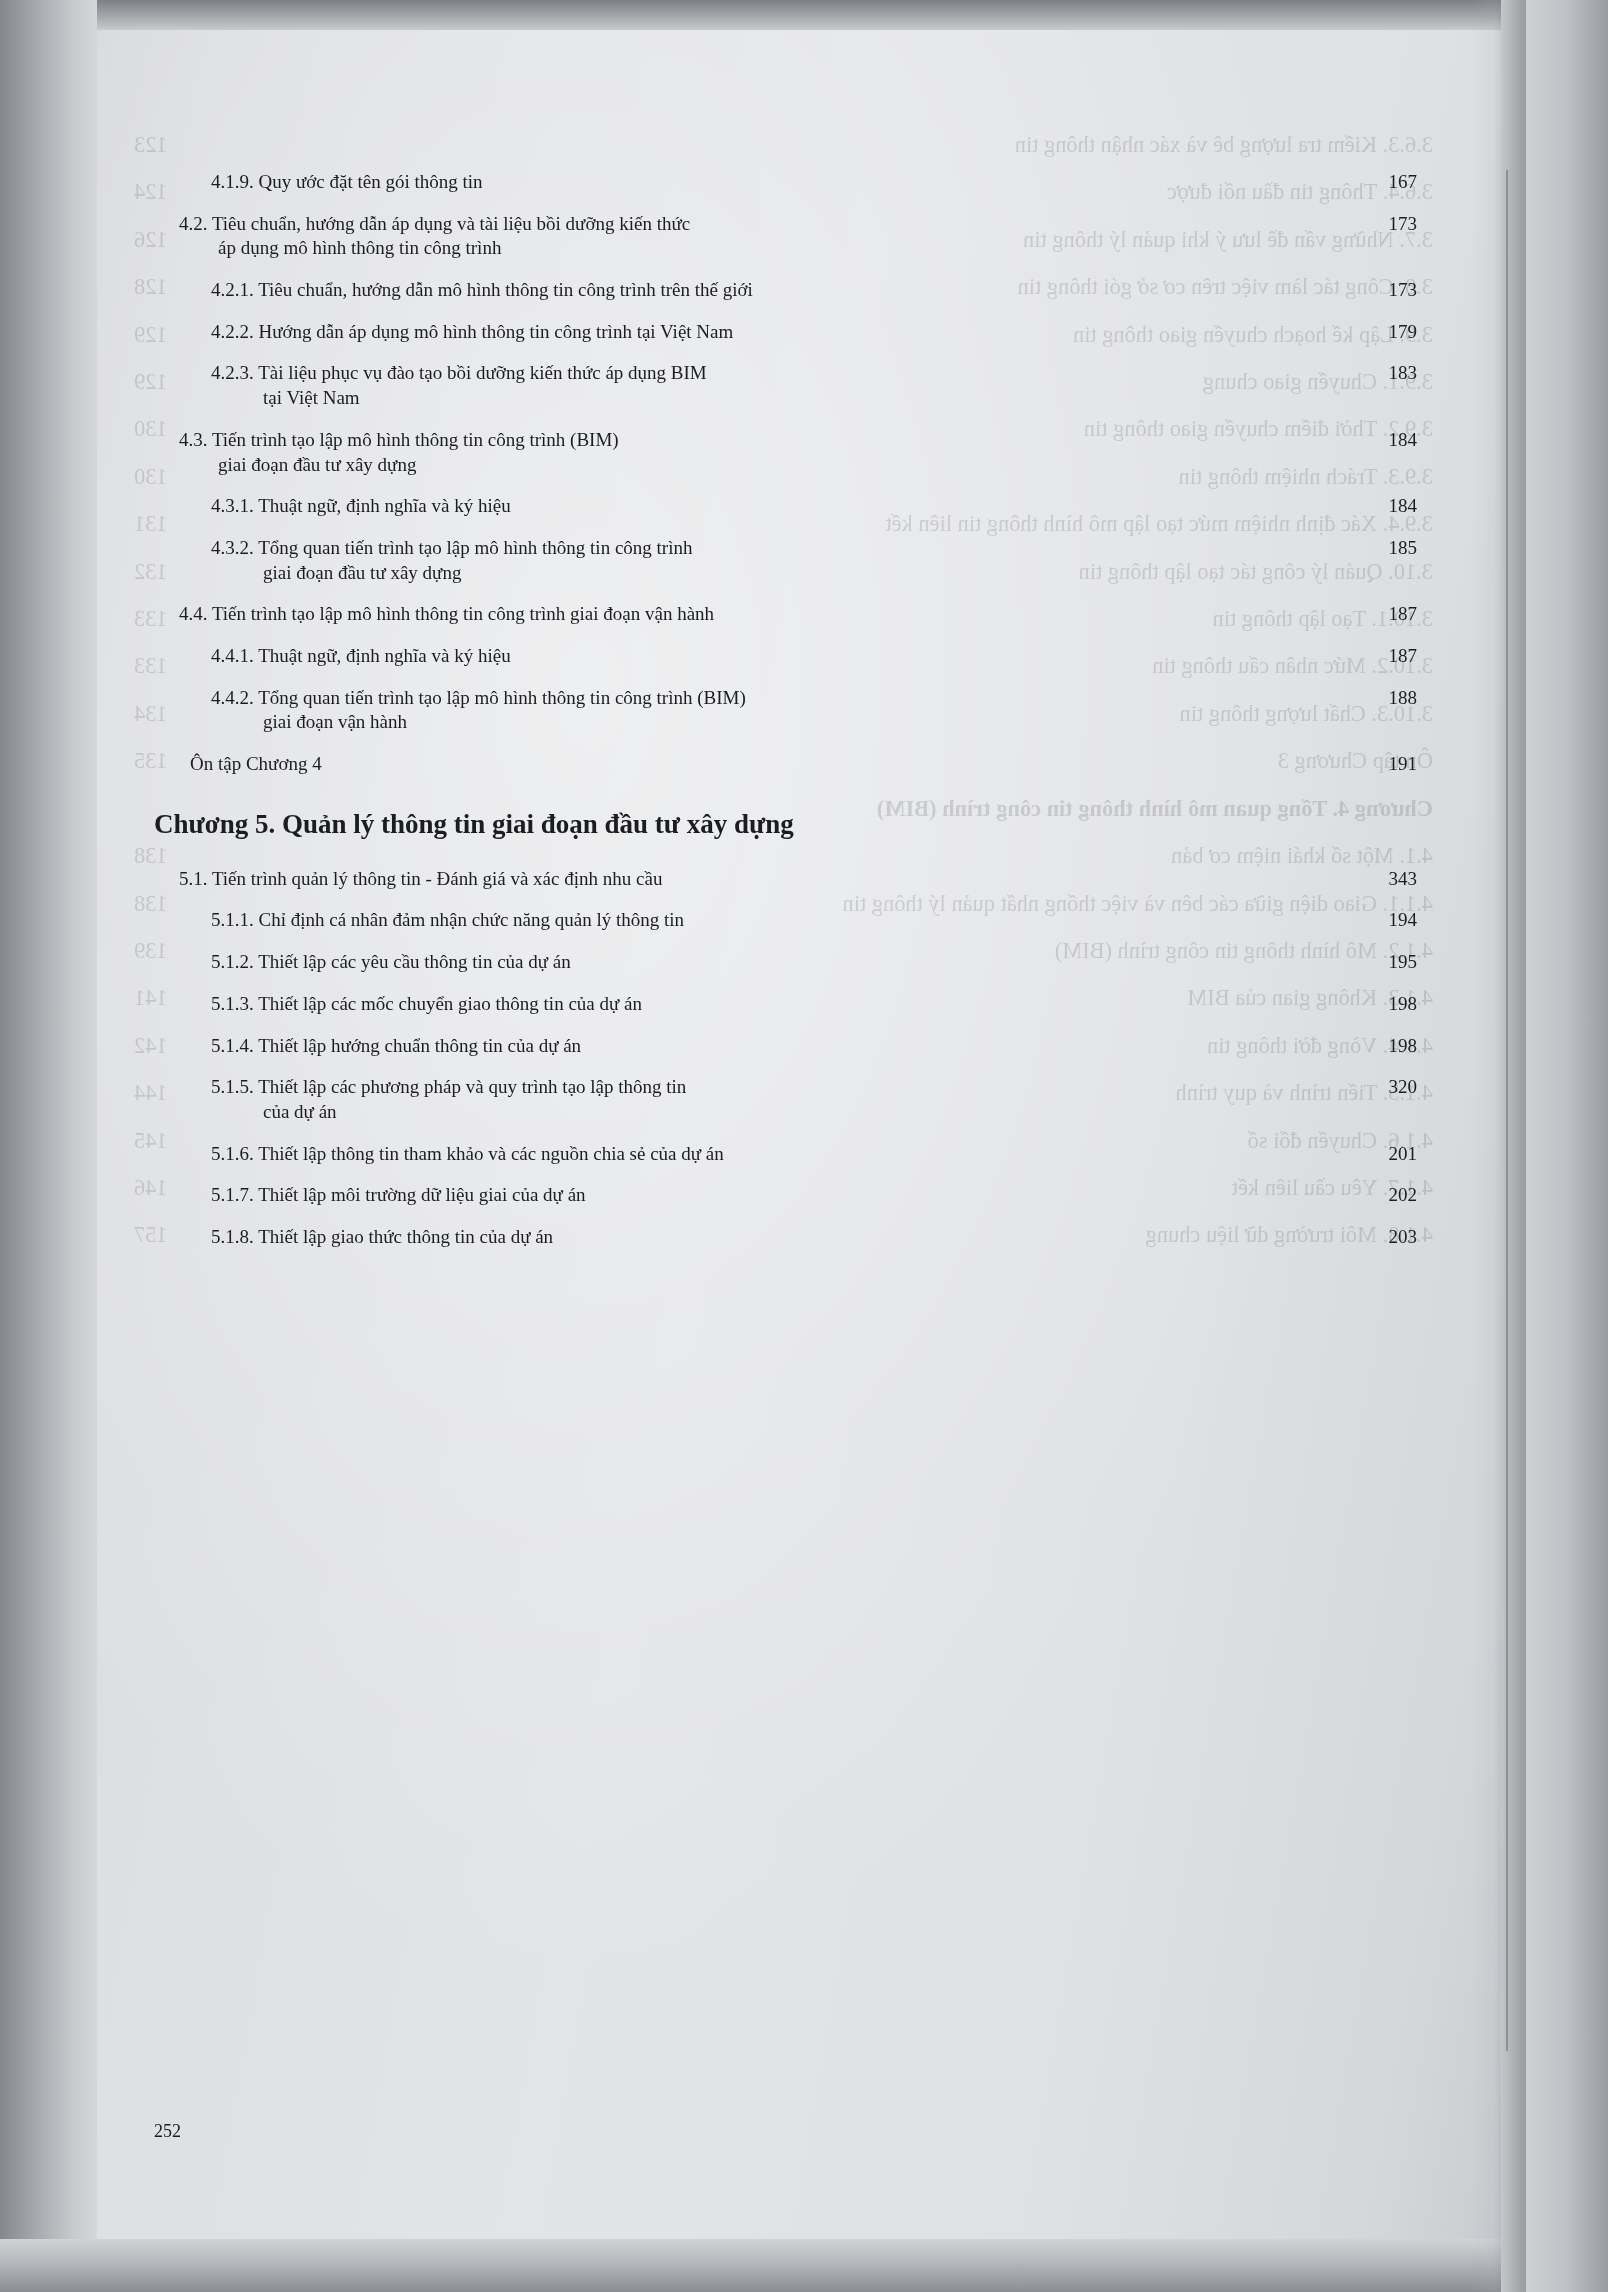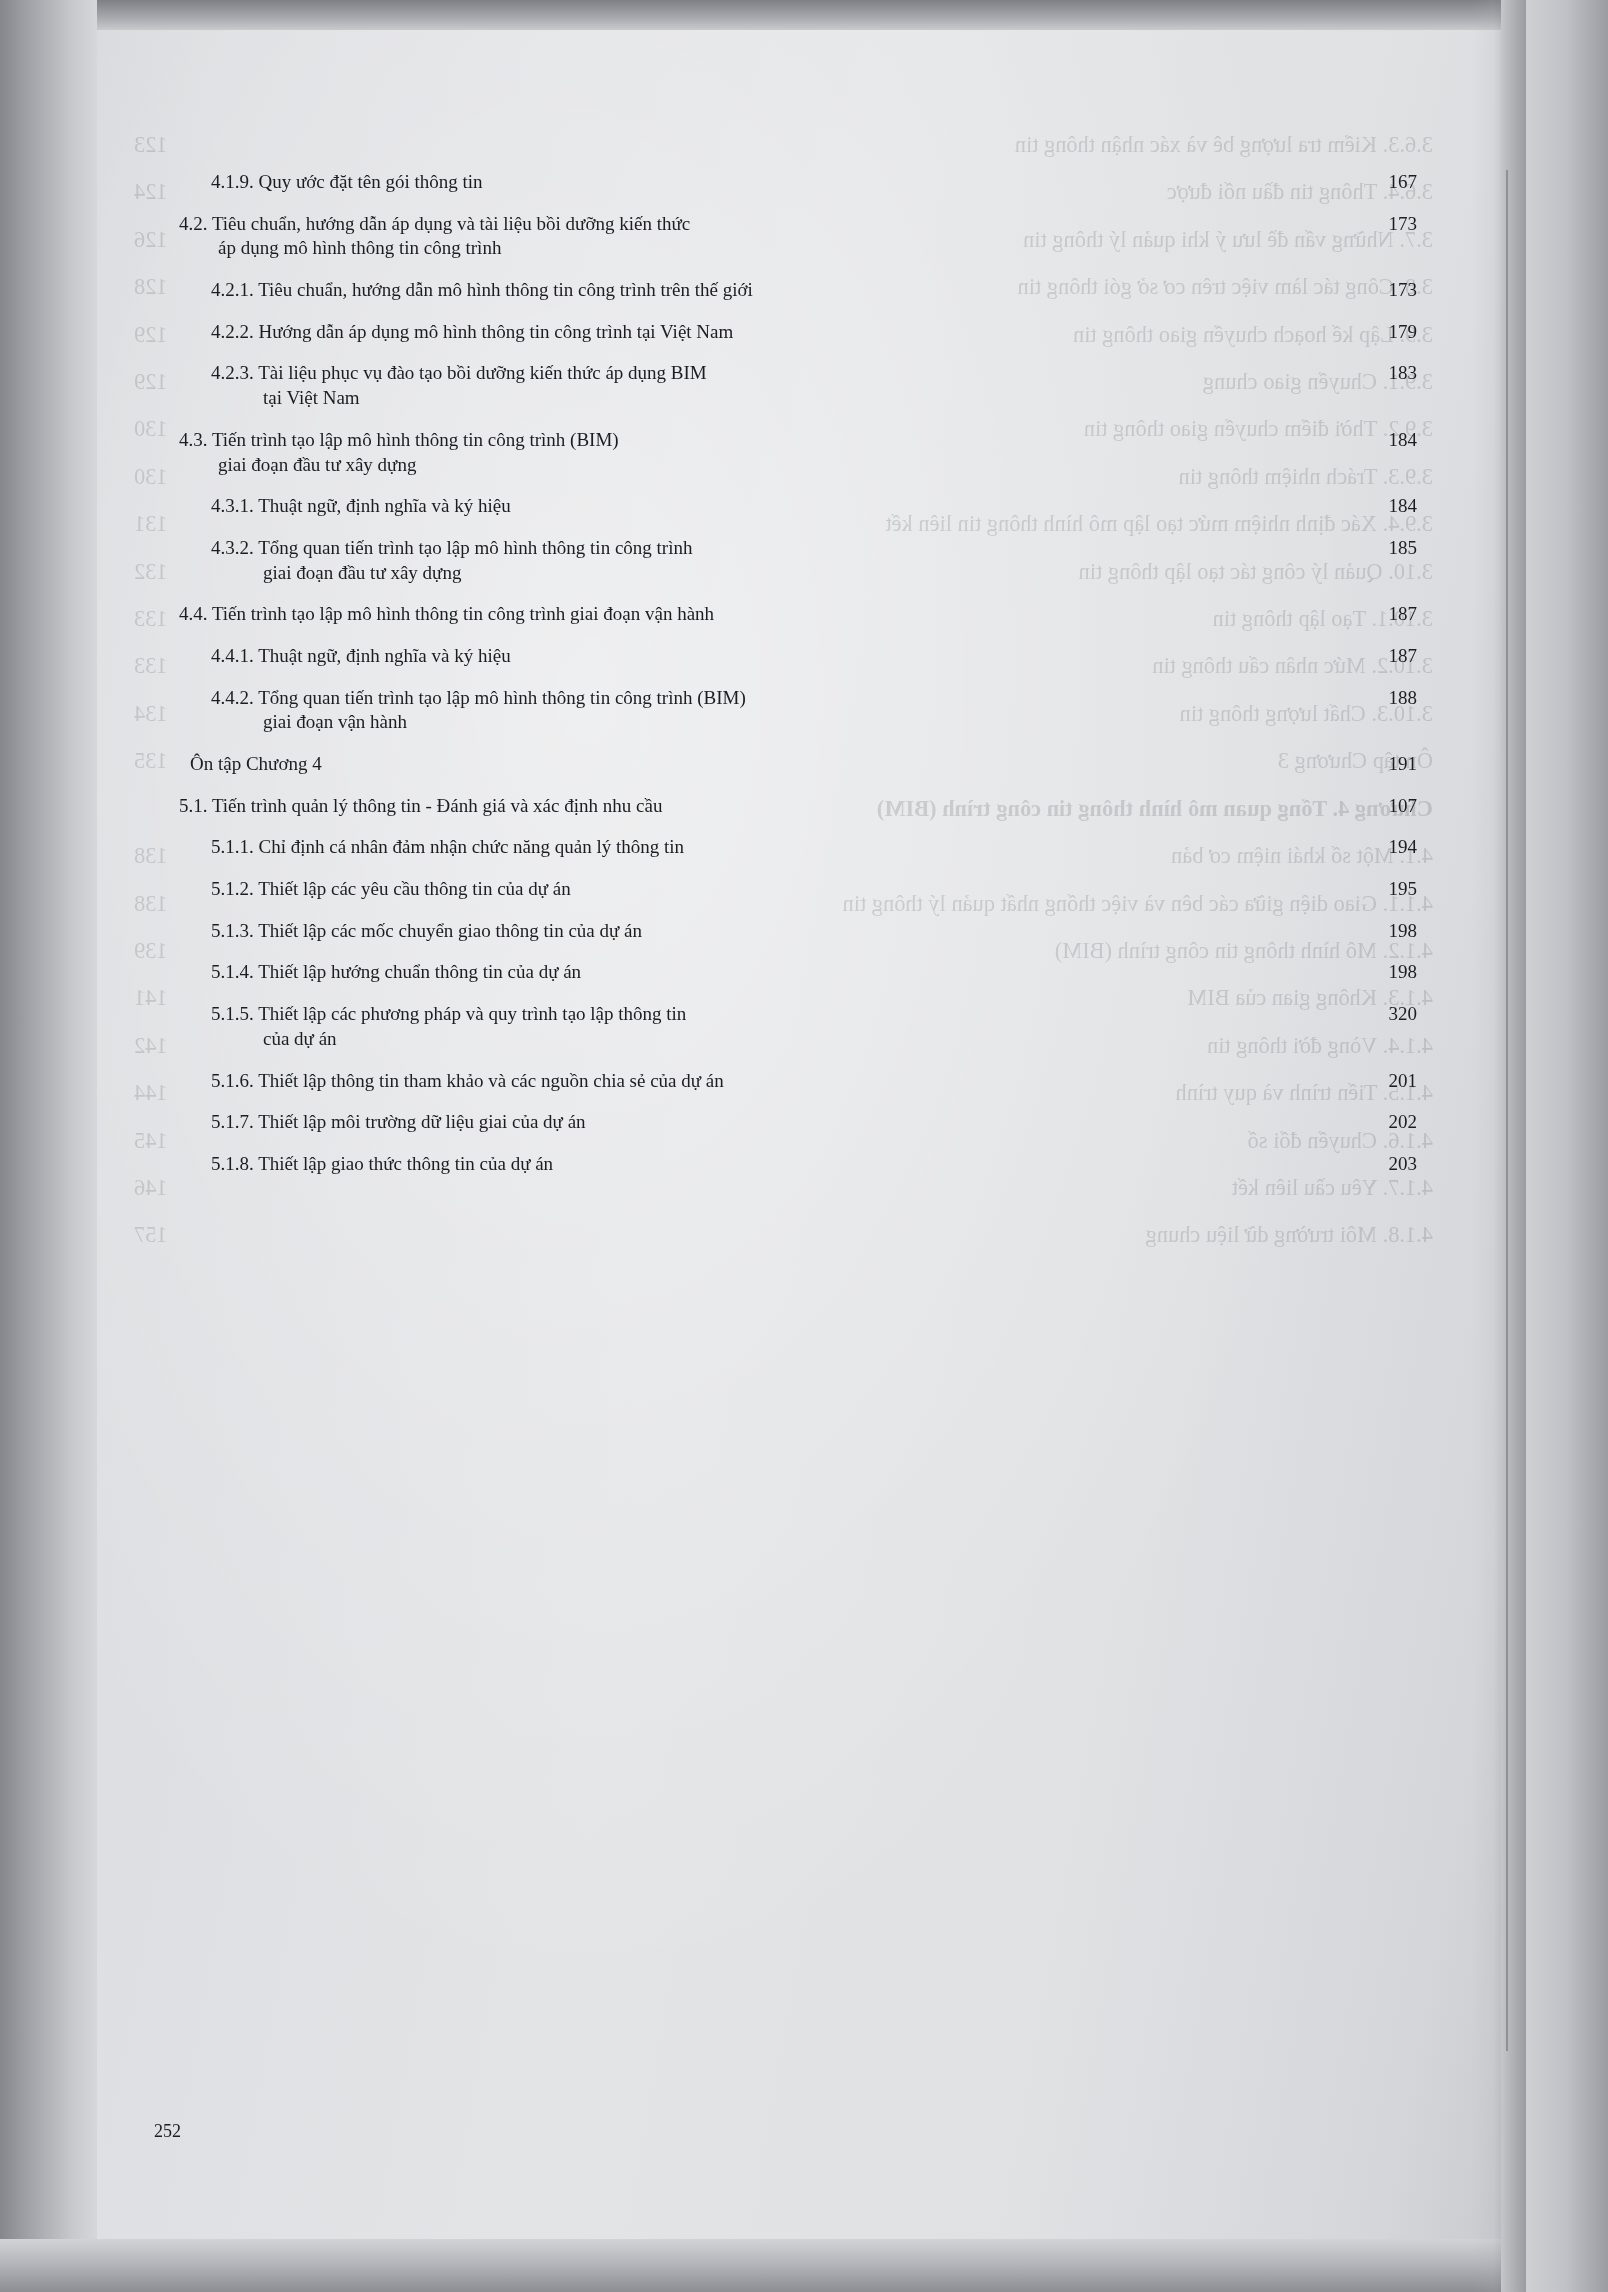--- a/index.html
+++ b/index.html
@@ -291,25 +291,28 @@
         <div class="toc-row lvl2">
           <div class="toc-text">4.4.2. Tổng quan tiến trình tạo lập mô hình thông tin công trình (BIM)<span class="cont">giai đoạn vận hành</span></div>
           <div class="toc-page">188</div>
         </div>
         <div class="toc-row lvlreview">
           <div class="toc-text">Ôn tập Chương 4</div>
           <div class="toc-page">191</div>
         </div>
       </div>
 
+    <div class="toc-row chapter-row">
+      <div class="toc-text">Chương 5. Quản lý thông tin giai đoạn đầu tư xây dựng</div>
+    </div>
 
     <div id="toc-list-2">
         <div class="toc-row lvl1">
           <div class="toc-text">5.1. Tiến trình quản lý thông tin - Đánh giá và xác định nhu cầu</div>
-          <div class="toc-page">107</div>
+          <div class="toc-page">343</div>
         </div>
         <div class="toc-row lvl2">
           <div class="toc-text">5.1.1. Chỉ định cá nhân đảm nhận chức năng quản lý thông tin</div>
           <div class="toc-page">194</div>
         </div>
         <div class="toc-row lvl2">
           <div class="toc-text">5.1.2. Thiết lập các yêu cầu thông tin của dự án</div>
           <div class="toc-page">195</div>
         </div>
         <div class="toc-row lvl2">

